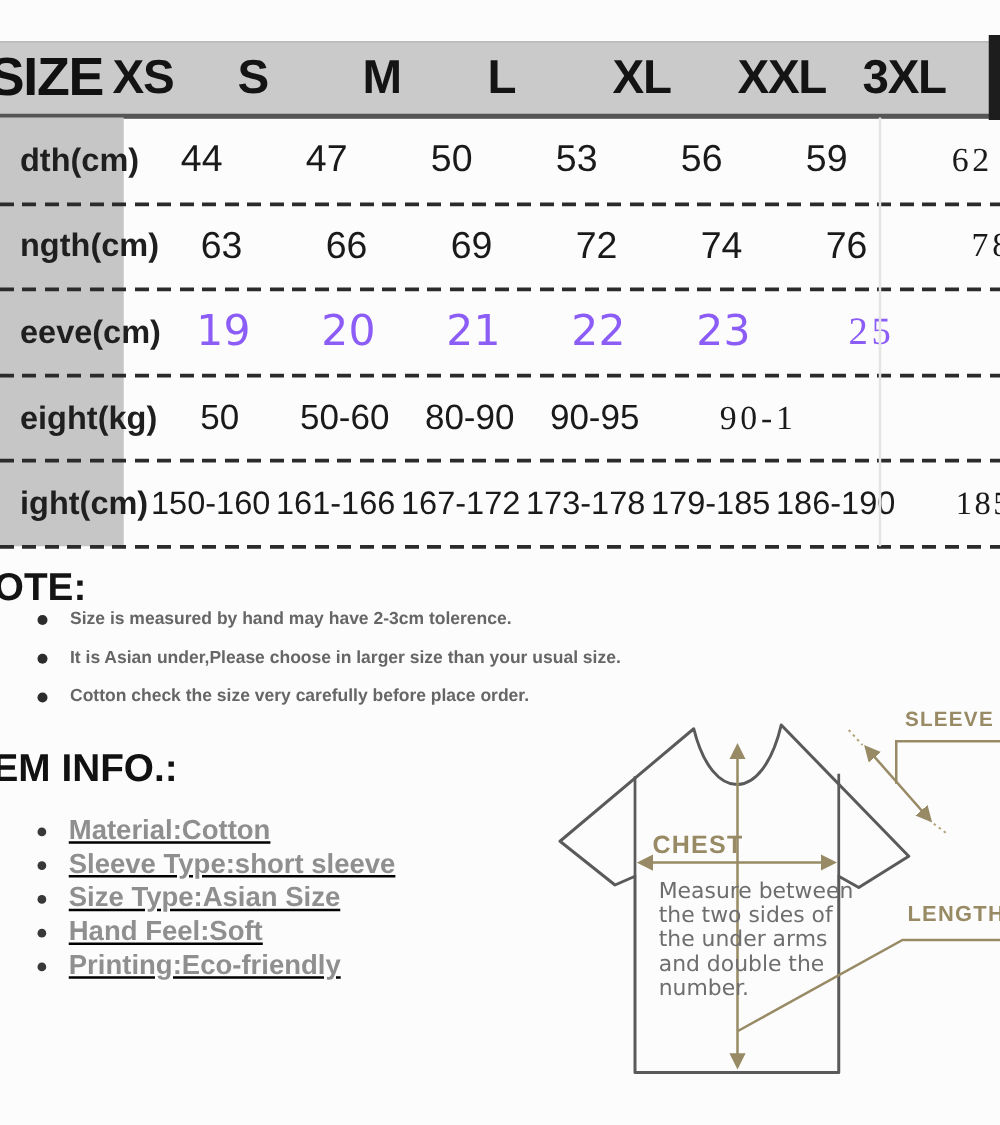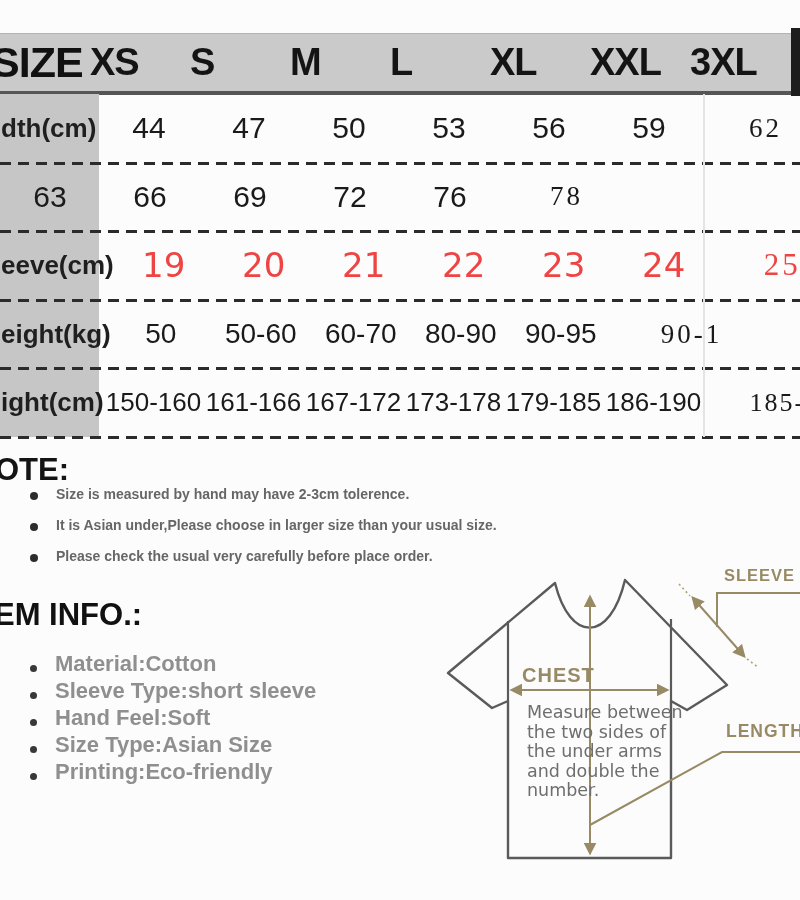--- a/index.html
+++ b/index.html
@@ -19,44 +19,44 @@
   }
   .hdr .hcell{flex:0 0 100px;font-weight:bold;font-size:38px;color:#141414;letter-spacing:-1px;}
   .hdr .hsize{flex:0 0 99px;font-weight:bold;font-size:43px;color:#111;margin-left:-9px;letter-spacing:-1px;}
   .dark-corner{position:absolute;left:791px;top:28px;width:9px;height:68px;background:#1d1d1d;}
 
   
   .tbl{position:absolute;left:0;top:94px;width:800px;height:343px;display:flex;flex-direction:column;}
   .labelcol-bg{position:absolute;left:0;top:0;width:99px;height:343px;background:#c6c6c6;z-index:0;}
   .seam{position:absolute;left:703px;top:0;width:2px;height:343px;background:#e4e4e4;z-index:2;}
   .row{position:relative;flex:1;display:flex;align-items:center;z-index:1;}
-  .rlabel{flex:0 0 99px;font-weight:bold;font-size:26px;color:#1f1f1f;padding-left:1px;box-sizing:border-box;}
+  .rlabel{flex:0 0 99px;font-weight:bold;font-size:26px;color:#1f1f1f;padding-left:16px;box-sizing:border-box;}
   .c{flex:0 0 100px;display:flex;justify-content:center;align-items:center;
      font-size:30px;color:#1a1a1a;white-space:nowrap;}
-  .r3 .c{font-family:"DejaVu Sans", sans-serif;font-size:34px;color:#ef4444;}
+  .r3 .c{font-family:"DejaVu Sans", sans-serif;font-size:34px;color:#8b5cf6;}
   .r4 .c{font-size:28px;}
   .r5 .c{font-size:26px;}
   .c.c3{justify-content:flex-start;padding-left:50px;box-sizing:border-box;
         font-family:"Liberation Serif", serif;letter-spacing:3px;font-size:27px;}
   .r3 .c.c3{font-size:31px;}
   .r5 .c.c3{letter-spacing:2px;font-size:26px;padding-left:46px;}
   .dash{position:absolute;left:0;bottom:-2px;width:800px;height:3px;z-index:3;
         background:repeating-linear-gradient(90deg,#2b2b2b 0 11px,transparent 11px 18px);}
 
   
   .note-head{position:absolute;left:-5px;top:452px;font-weight:bold;font-size:31px;color:#141414;}
   .note-list{position:absolute;left:30px;top:483px;width:740px;}
   .note-item{display:flex;align-items:flex-start;margin-bottom:8px;}
   .note-item .dot{width:8px;height:8px;border-radius:50%;background:#2c2c2c;margin:9px 18px 0 0;flex:0 0 8px;}
   .note-item .txt{font-weight:bold;font-size:14px;line-height:23px;color:#666;}
 
   
   .info-head{position:absolute;left:-6px;top:597px;font-weight:bold;font-size:31px;color:#111;}
   .info-list{position:absolute;left:30px;top:653px;width:400px;}
-  .info-item{display:flex;align-items:center;margin-bottom:5px;}
+  .info-item{display:flex;align-items:flex-start;margin-bottom:5px;text-decoration:underline;}
   .info-item .dot{width:7px;height:7px;border-radius:50%;background:#383838;margin:9px 18px 0 0;flex:0 0 7px;}
   .info-item .txt{font-weight:bold;font-size:22px;line-height:22px;color:#8f8f8f;}
 
   
   .diagram{position:absolute;left:430px;top:555px;width:370px;height:320px;}
   .dg-label{font-family:"Liberation Sans", sans-serif;font-weight:bold;fill:#978a64;letter-spacing:1px;}
   .dg-note{font-family:"DejaVu Sans", sans-serif;fill:#6e6e6e;}
 </style>
 </head>
 <body>
@@ -85,46 +85,46 @@
       <div class="c">47</div>
       <div class="c">50</div>
       <div class="c">53</div>
       <div class="c">56</div>
       <div class="c">59</div>
       <div class="c c3">62</div>
       <div class="dash"></div>
     </div>
 
     <div class="row r2">
+      <div class="rlabel">ngth(cm)</div>
       <div class="c">63</div>
       <div class="c">66</div>
       <div class="c">69</div>
       <div class="c">72</div>
+      <div class="c">74</div>
       <div class="c">76</div>
       <div class="c c3">78</div>
       <div class="dash"></div>
     </div>
 
     <div class="row r3">
       <div class="rlabel">eeve(cm)</div>
       <div class="c">19</div>
       <div class="c">20</div>
       <div class="c">21</div>
       <div class="c">22</div>
       <div class="c">23</div>
-      <div class="c">24</div>
       <div class="c c3">25</div>
       <div class="dash"></div>
     </div>
 
     <div class="row r4">
       <div class="rlabel">eight(kg)</div>
       <div class="c">50</div>
       <div class="c">50-60</div>
-      <div class="c">60-70</div>
       <div class="c">80-90</div>
       <div class="c">90-95</div>
       <div class="c c3">90-1</div>
       <div class="dash"></div>
     </div>
 
     <div class="row r5">
       <div class="rlabel">ight(cm)</div>
       <div class="c">150-160</div>
       <div class="c">161-166</div>
@@ -142,41 +142,41 @@
     <div class="note-item">
       <span class="dot"></span>
       <span class="txt">Size is measured by hand may have 2-3cm tolerence.</span>
     </div>
     <div class="note-item">
       <span class="dot"></span>
       <span class="txt">It is Asian under,Please choose in larger size than your usual size.</span>
     </div>
     <div class="note-item">
       <span class="dot"></span>
-      <span class="txt">Please check the usual very carefully before place order.</span>
+      <span class="txt">Cotton check the size very carefully before place order.</span>
     </div>
   </div>
 
   <div class="info-head">EM INFO.:</div>
   <div class="info-list">
     <div class="info-item">
       <span class="dot"></span>
       <span class="txt">Material:Cotton</span>
     </div>
     <div class="info-item">
       <span class="dot"></span>
       <span class="txt">Sleeve Type:short sleeve</span>
     </div>
     <div class="info-item">
       <span class="dot"></span>
+      <span class="txt">Size Type:Asian Size</span>
+    </div>
+    <div class="info-item">
+      <span class="dot"></span>
       <span class="txt">Hand Feel:Soft</span>
-    </div>
-    <div class="info-item">
-      <span class="dot"></span>
-      <span class="txt">Size Type:Asian Size</span>
     </div>
     <div class="info-item">
       <span class="dot"></span>
       <span class="txt">Printing:Eco-friendly</span>
     </div>
   </div>
 
   <svg class="diagram" viewBox="0 0 370 320">
     <defs>
       <marker id="ah" viewBox="0 0 10 10" refX="8" refY="5" markerWidth="6.5" markerHeight="6.5" orient="auto-start-reverse">

